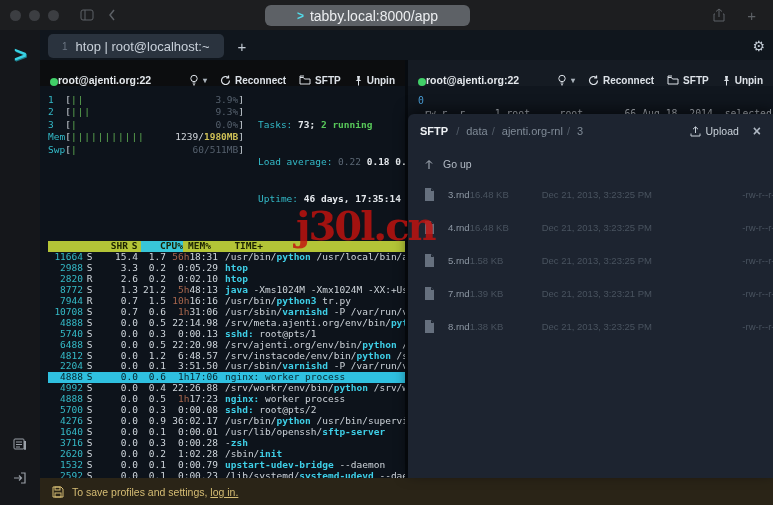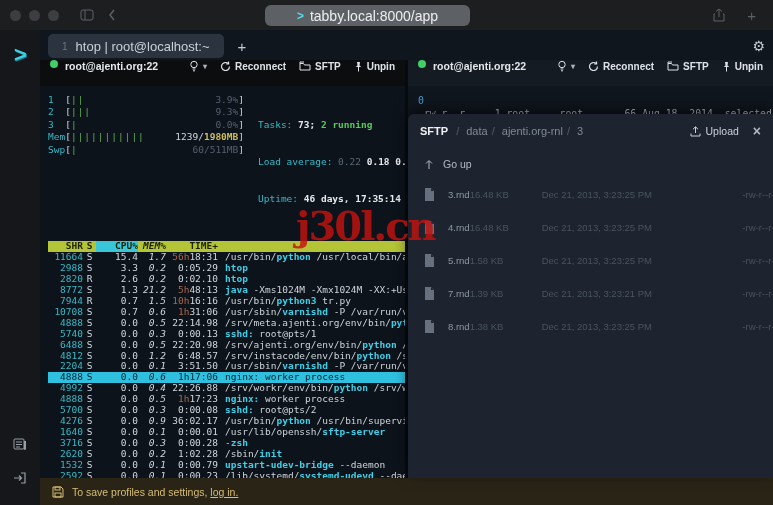--- a/index.html
+++ b/index.html
@@ -34,21 +34,21 @@
   .tab-index { color:#6c7683; font-size:10px; }
   .tab-title { color:#c9d1da; font-size:13px; white-space:nowrap; }
   .newtab { color:#c3cbd4; font-size:15px; margin-left:14px; }
   .tab-right { margin-left:auto; color:#c3ccd6; font-size:14px; }
 
   
   .panes { flex:1; display:flex; min-height:0; }
   .pane { display:flex; flex-direction:column; min-width:0; }
   .pane-left { width:368px; flex:0 0 auto; border-right:3px solid #070b10; }
   .pane-right { flex:1; position:relative; }
-  .pane-hdr { height:26px; display:flex; align-items:flex-start; padding:0 10px; gap:7px; flex:0 0 auto; }
+  .pane-hdr { height:26px; display:flex; align-items:flex-end; padding:0 10px; flex:0 0 auto; }
   .pane-hdr-left { background:#0c0d0f; }
   .pane-hdr-right { background:#151b23; }
   .dot { width:8px; height:8px; border-radius:50%; background:#41cf68; flex:0 0 auto; }
   .hdr-host { color:#e4e8ec; font-size:10.5px; font-weight:600; white-space:nowrap; }
   .hdr-btns { margin-left:auto; display:flex; align-items:center; gap:13px; }
   .hdr-btn { display:flex; align-items:center; gap:4px; color:#dde2e8; font-size:10px; font-weight:600; white-space:nowrap; }
   .hdr-btn svg { display:block; }
   .caret { font-size:8px; color:#aab2bb; }
 
   
@@ -72,26 +72,26 @@
   .st-val { color:#e6eaee; font-weight:bold; }
   .st-green { color:#58c85a; font-weight:bold; }
   .st-dim { color:#5c6875; }
 
   
   .ptable { margin-top:11px; font-size:9.5px; line-height:10.9px; }
   .prow, .phead { display:flex; white-space:pre; overflow:hidden; }
   .c-pid { width:35px; text-align:right; color:#35bac7; flex:0 0 auto; }
   .c-s   { width:13px; text-align:center; color:#cfd6dc; flex:0 0 auto; }
   .c-cpu { width:42px; text-align:right; color:#cfd6dc; flex:0 0 auto; }
-  .c-mem { width:28px; text-align:right; color:#cfd6dc; flex:0 0 auto;font-style:italic; }
+  .c-mem { width:28px; text-align:right; color:#cfd6dc; flex:0 0 auto; }
   .c-time{ width:52px; text-align:right; color:#cfd6dc; flex:0 0 auto; }
   .c-cmd { margin-left:7px; color:#ced4da; flex:1; overflow:hidden; }
   .t-hl  { color:#a8664d; }
   .cmd-hl{ color:#3fd0e8; font-weight:bold; }
-  .phead { background:#b3c437; color:#1c2302; font-weight:bold; }
+  .phead { background:#b3c437; color:#1c2302; font-weight:bold;padding-left:45px; }
   .phead span { color:#1c2302; }
   .phead .c-cpu { background:#38c6d8; }
   .prow.selected { background:#2fc0e0; }
   .prow.selected span { color:#05232b; font-weight:normal; }
 
   
   .rline { font-size:9.8px; line-height:13px; white-space:pre; color:#b4bac2; overflow:hidden; }
   .rline .hl { color:#5b8dd6; font-weight:bold; }
   .rline.blue { color:#4a9fd8; }
 

